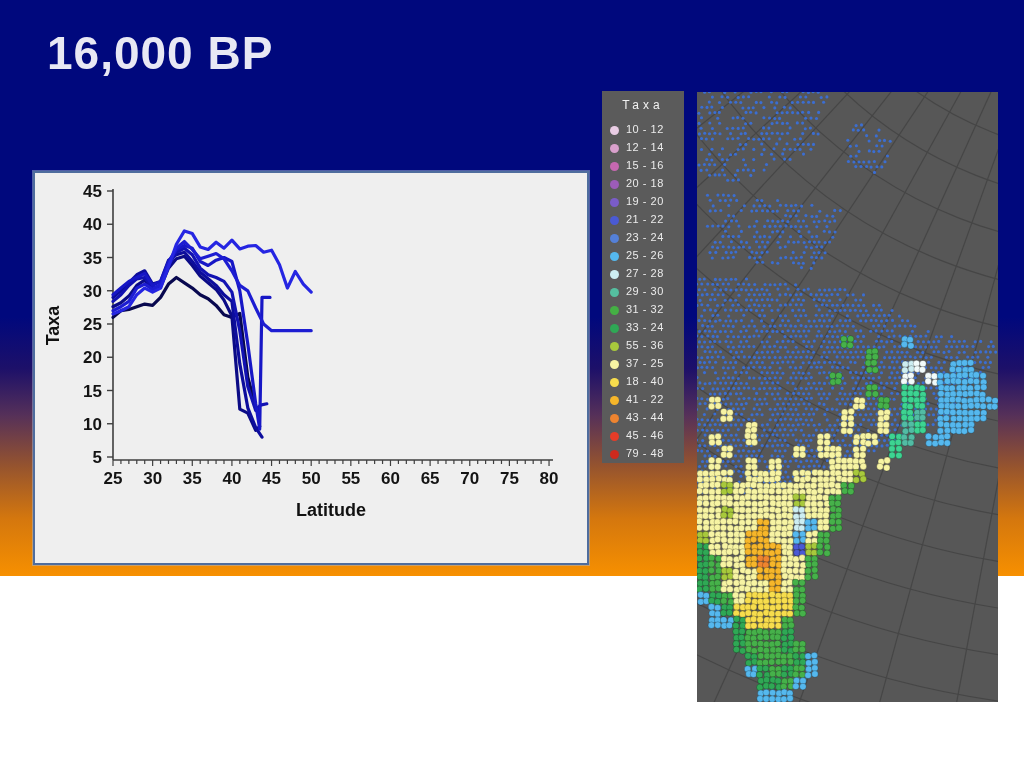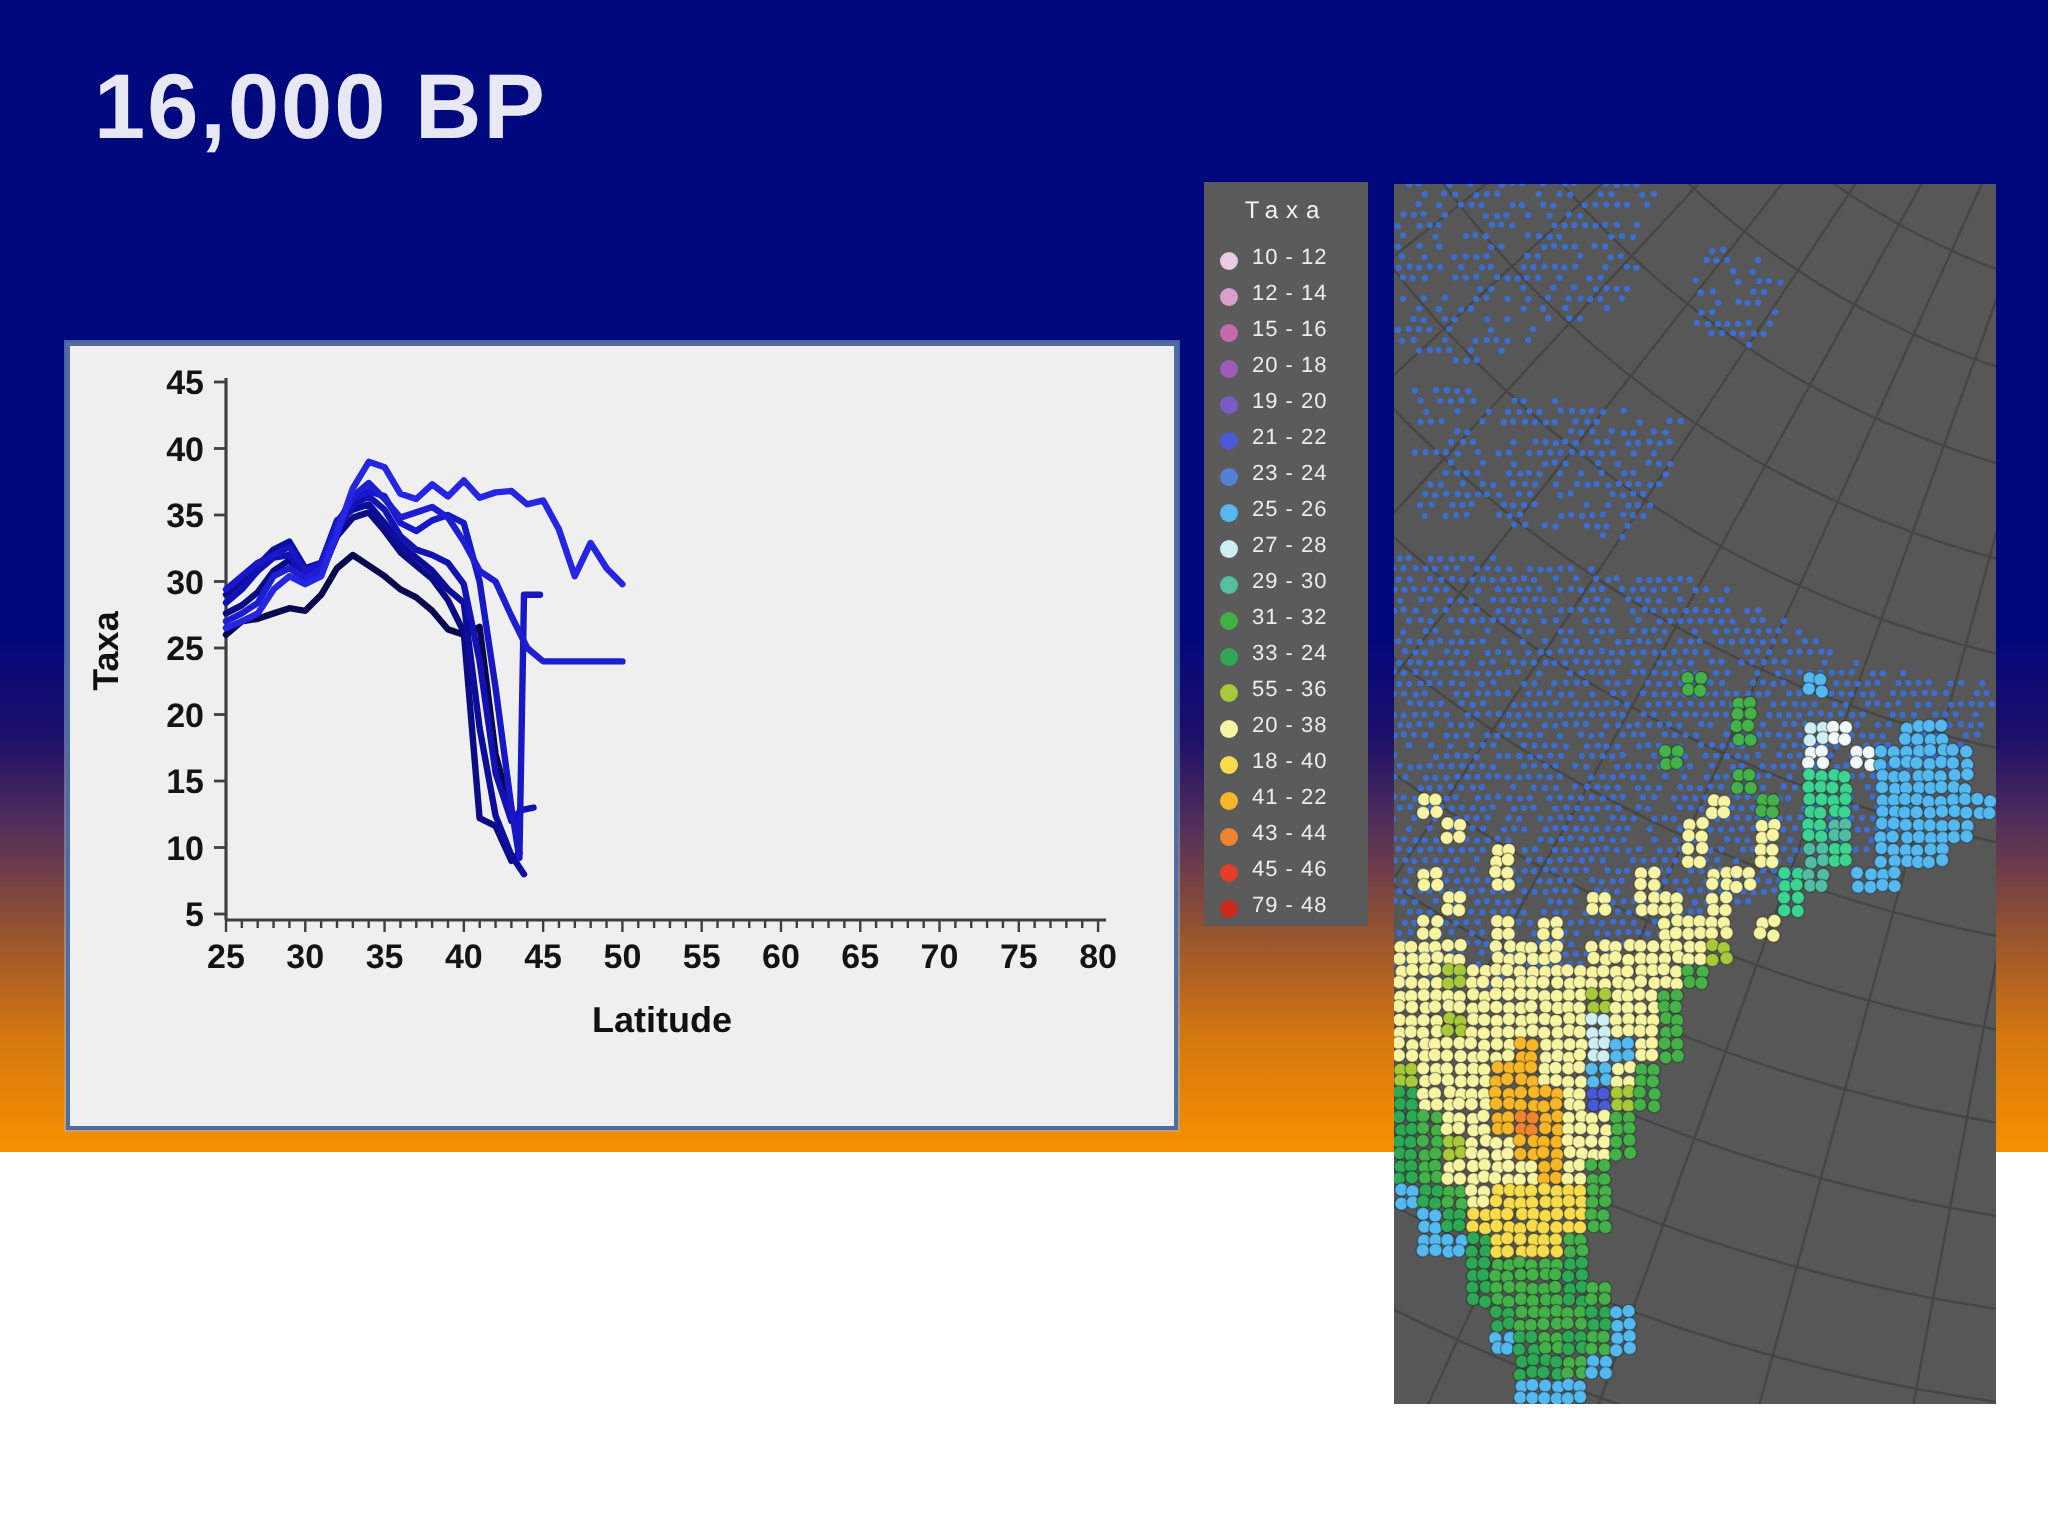--- a/index.html
+++ b/index.html
@@ -177,21 +177,21 @@
         <div class="legend-item">
           <span class="legend-swatch" style="background: rgb(47, 168, 85);"></span>
           <span class="legend-label">33 - 24</span>
         </div>
         <div class="legend-item">
           <span class="legend-swatch" style="background: rgb(168, 201, 60);"></span>
           <span class="legend-label">55 - 36</span>
         </div>
         <div class="legend-item">
           <span class="legend-swatch" style="background: rgb(247, 244, 163);"></span>
-          <span class="legend-label">20 - 38</span>
+          <span class="legend-label">37 - 25</span>
         </div>
         <div class="legend-item">
           <span class="legend-swatch" style="background: rgb(247, 221, 77);"></span>
           <span class="legend-label">18 - 40</span>
         </div>
         <div class="legend-item">
           <span class="legend-swatch" style="background: rgb(246, 182, 42);"></span>
           <span class="legend-label">41 - 22</span>
         </div>
         <div class="legend-item">

